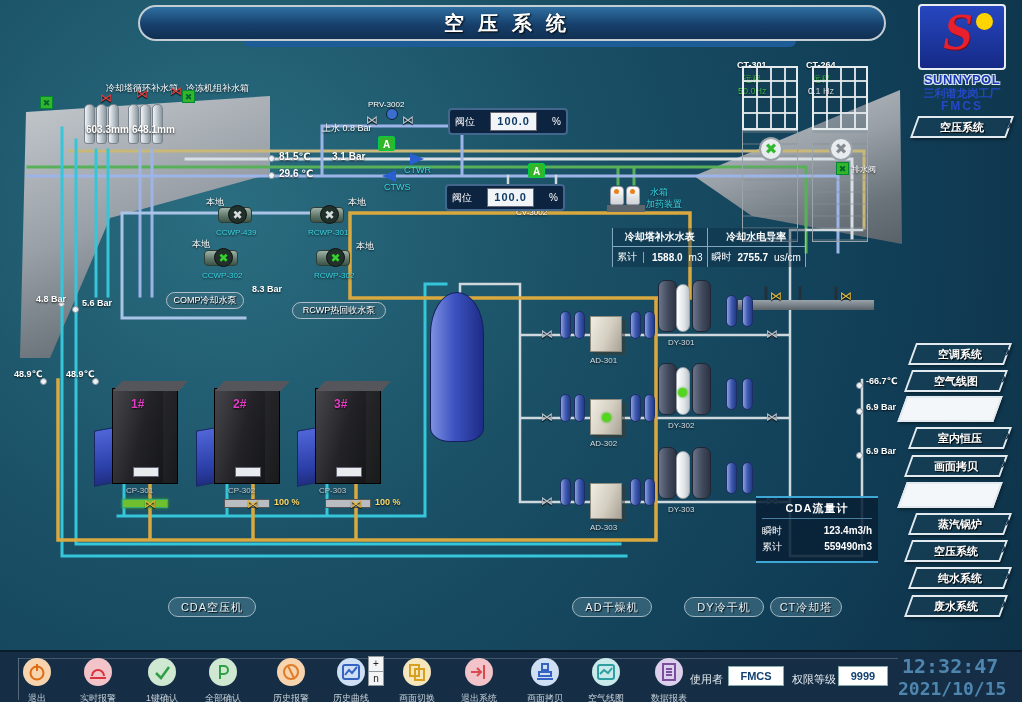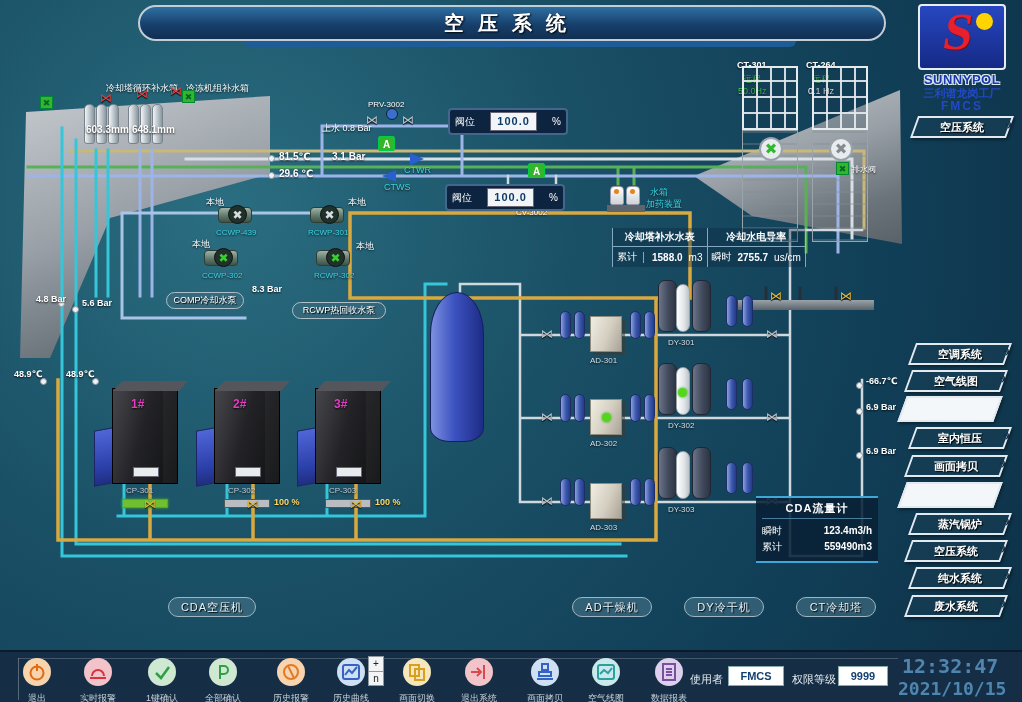--- a/index.html
+++ b/index.html
@@ -345,21 +345,21 @@
   <div class="abs yel f9 b sh" style="left:274px;top:497px">100 %</div>
 
   <div class="abs" style="left:315px;top:388px">
     <div class="comp-shroud" style="position:absolute;left:-18px;top:40px"></div>
     <div class="comp-box" style="position:relative">
       <div class="comp-top"></div>
       <div class="comp-panel"></div>
       <span class="mag b f12 sh" style="position:absolute;left:18px;top:8px">3#</span>
     </div>
   </div>
-  <div class="abs f8 sh" style="left:329px;top:486px;color:#c6ccd2">CP-303</div>
+  <div class="abs f8 sh" style="left:319px;top:486px;color:#c6ccd2">CP-303</div>
   <div class="abs bar" style="left:325px;top:499px;width:46px"></div>
   <div class="abs yel f9 b sh" style="left:375px;top:497px">100 %</div>
 
   <span class="abs vlv vlvY" style="left:144px;top:498px">⋈</span>
   <span class="abs vlv vlvY" style="left:247px;top:498px">⋈</span>
   <span class="abs vlv vlvY" style="left:350px;top:498px">⋈</span>
 
   <div class="abs" style="left:430px;top:292px;width:54px;height:150px;border-radius:27px 27px 20px 20px / 42px 42px 14px 14px;
        background:linear-gradient(90deg,#7d90e0 0%,#3c52c0 45%,#1e2c86 100%);border:1px solid #14205e"></div>
 
@@ -424,21 +424,21 @@
 
   <div class="abs navpill" style="left:168px;top:597px;width:88px">
     <span>CDA空压机</span>
   </div>
   <div class="abs navpill" style="left:572px;top:597px;width:80px">
     <span>AD干燥机</span>
   </div>
   <div class="abs navpill" style="left:684px;top:597px;width:80px">
     <span>DY冷干机</span>
   </div>
-  <div class="abs navpill" style="left:796px;top:597px;width:80px">
+  <div class="abs navpill" style="left:770px;top:597px;width:72px">
     <span>CT冷却塔</span>
   </div>
 
   <div class="abs toolbar">
     <span class="tb-line-h"></span>
     <span class="tb-line-v"></span>
 
     <div class="ticon ic1" style="left:23px;top:6px">
       <svg width="22" height="22" viewBox="0 0 22 22" stroke="currentColor" stroke-width="2" fill="none">
           <circle cx="11" cy="12" r="6.5"></circle>

